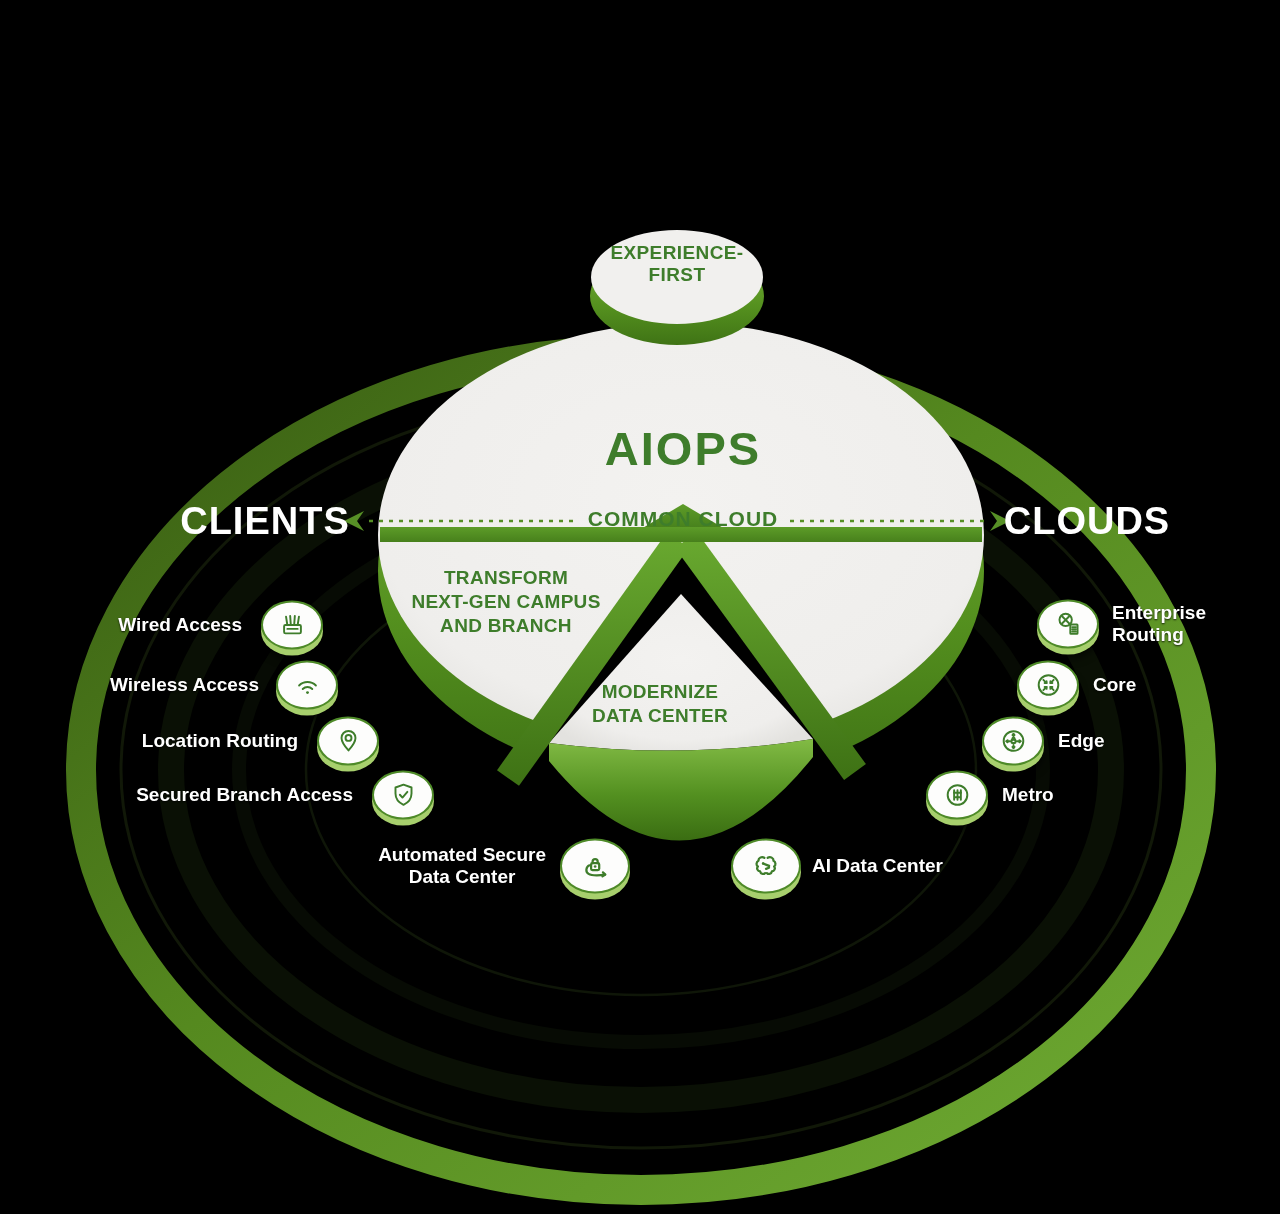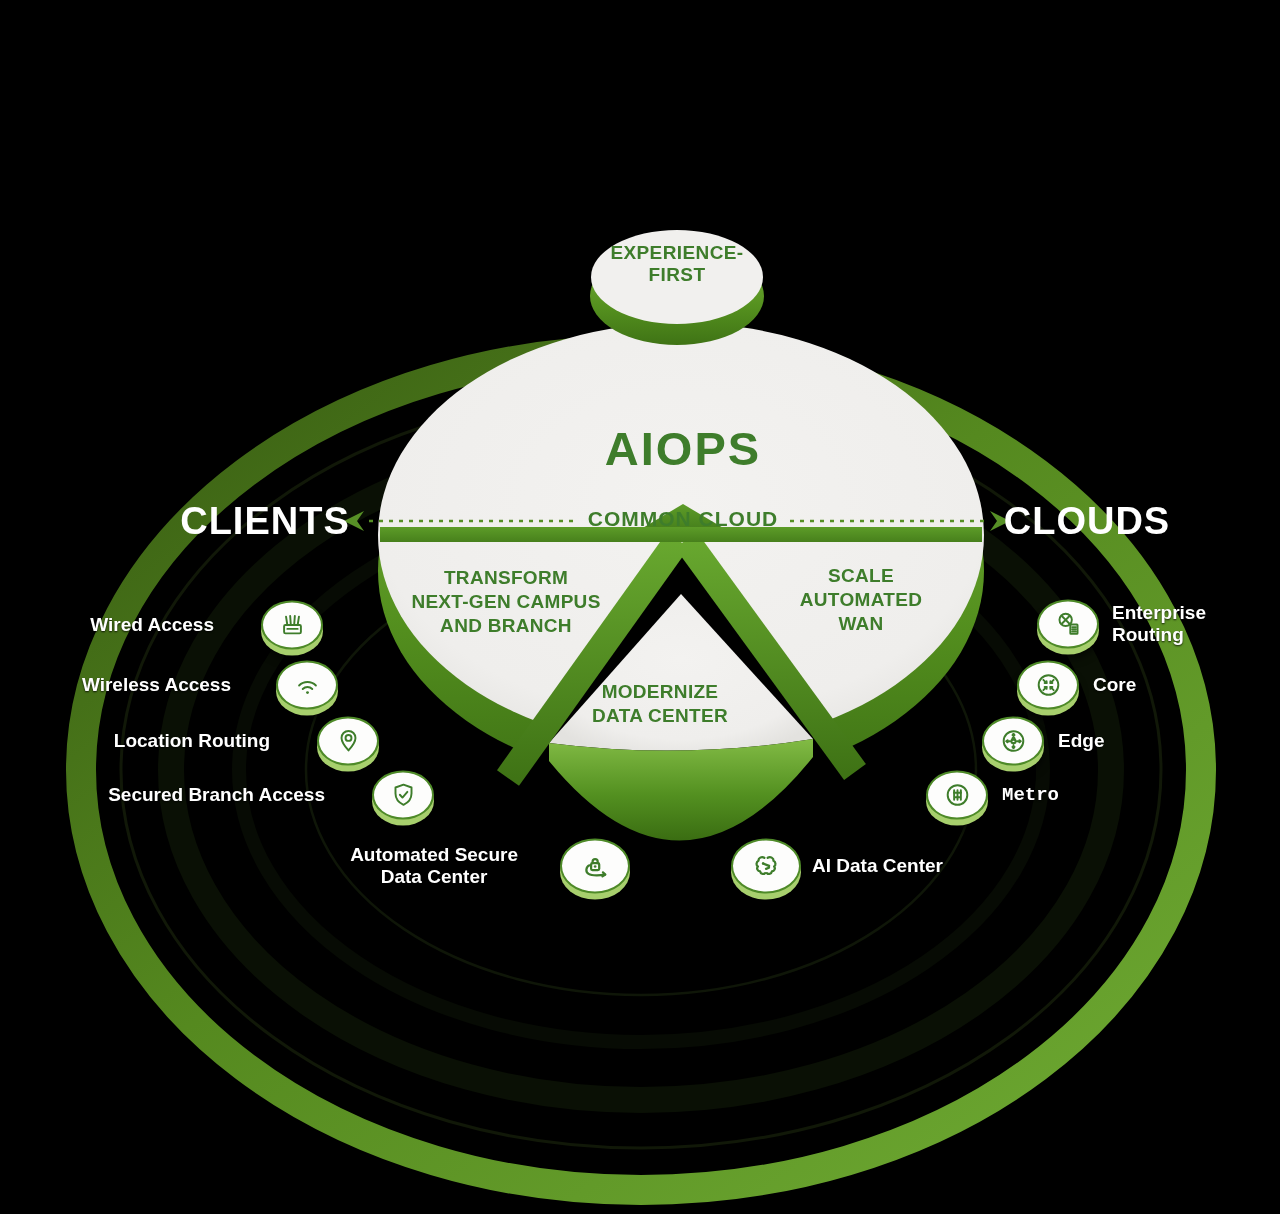--- a/index.html
+++ b/index.html
@@ -11,21 +11,21 @@
     --green_pill_border:#4e8a28;
     --disc_face:#efeeec;
     --label_white:#ffffff;
     --arrow_green:#579026;
   }
   html,body{margin:0;padding:0;}
   body{
     width:1280px;height:1214px;background:var(--background);
     font-family:"Liberation Sans", sans-serif;overflow:hidden;position:relative;
   }
-  .stage{position:absolute;inset:0;width:1244px;height:1214px;}
+  .stage{position:absolute;inset:0;width:1244px;height:1214px;padding-left:28px;}
   .scene{position:absolute;left:0;top:0;}
   .txt{position:absolute;white-space:pre-line;text-align:center;color:var(--green_dark_text);font-weight:800;}
   .experience{left:592px;top:242px;width:170px;font-size:19px;line-height:22px;letter-spacing:.4px;}
   .aiops{left:523px;top:424px;width:320px;font-size:47px;line-height:50px;letter-spacing:2px;}
   .common-cloud{left:543px;top:507px;width:280px;font-size:21px;line-height:24px;letter-spacing:1px;}
   .seg{font-size:19px;line-height:24px;letter-spacing:.3px;}
   .seg-left{left:386px;top:566px;width:240px;}
   .seg-right{left:761px;top:564px;width:200px;}
   .seg-bottom{left:540px;top:680px;width:240px;}
   .heading{position:absolute;color:var(--label_white);font-weight:800;font-size:38px;line-height:36px;letter-spacing:1px;text-align:center;}
@@ -124,23 +124,20 @@
     </g>
   </svg>
 
   <div class="txt experience">EXPERIENCE-
 FIRST</div>
   <div class="txt aiops">AIOPS</div>
   <div class="txt common-cloud">COMMON CLOUD</div>
   <div class="txt seg seg-left">TRANSFORM
 NEXT-GEN CAMPUS
 AND BRANCH</div>
-  <div class="txt seg seg-right">SCALE
-AUTOMATED
-WAN</div>
   <div class="txt seg seg-bottom">MODERNIZE
 DATA CENTER</div>
 
   <div class="heading clients">CLIENTS</div>
   <div class="heading clouds">CLOUDS</div>
 
   <div id="items">
       <div class="item-label al-right" style="top: 625px; right: 1030px; margin-left: 20px;">Wired Access</div>
       <span class="pill" style="left: 292px; top: 625px;">
         <svg width="31" height="31" viewBox="0 0 24 24">
@@ -218,21 +215,21 @@
         <svg width="31" height="31" viewBox="0 0 24 24">
           <g fill="none" stroke="#3e7d2b" stroke-width="1.5" stroke-linecap="round" stroke-linejoin="round">
             <circle cx="12" cy="12" r="7.6"></circle>
             <rect x="10.5" y="11" width="3" height="2.5" rx="0.4"></rect>
             <path d="M11.1 11 v-0.7 a0.9 0.9 0 0 1 1.8 0 V11"></path>
             <path d="M12 9.6 V6.6 M12 15 v2.4 M9.4 12.2 H6.6 M14.6 12.2 h2.8"></path>
             <path d="M11.2 7.4 l0.8 -0.9 l0.8 0.9 M11.2 16.6 l0.8 0.9 l0.8 -0.9 M7.4 11.4 l-0.9 0.8 l0.9 0.8 M16.6 11.4 l0.9 0.8 l-0.9 0.8"></path>
           </g>
         </svg>
       </span>
-      <div class="item-label al-left" style="top: 795px; left: 1002px; font-family: Liberation Mono, monospace;">Metro</div>
+      <div class="item-label al-left" style="top: 795px; left: 1002px;">Metro</div>
       <span class="pill" style="left: 957px; top: 795px;">
         <svg width="31" height="31" viewBox="0 0 24 24">
           <g fill="none" stroke="#3e7d2b" stroke-width="1.5" stroke-linecap="round" stroke-linejoin="round">
             <circle cx="12" cy="12" r="7.6"></circle>
             <path d="M9.4 8.3 v7.4 M12 8.3 v7.4 M14.6 8.3 v7.4 M9.4 10.2 h5.2 M9.4 13.8 h5.2"></path>
             <circle cx="9.4" cy="10.2" r="0.85" fill="#3e7d2b" stroke="none"></circle>
             <circle cx="14.6" cy="10.2" r="0.85" fill="#3e7d2b" stroke="none"></circle>
             <circle cx="12" cy="13.8" r="0.85" fill="#3e7d2b" stroke="none"></circle>
           </g>
         </svg>

